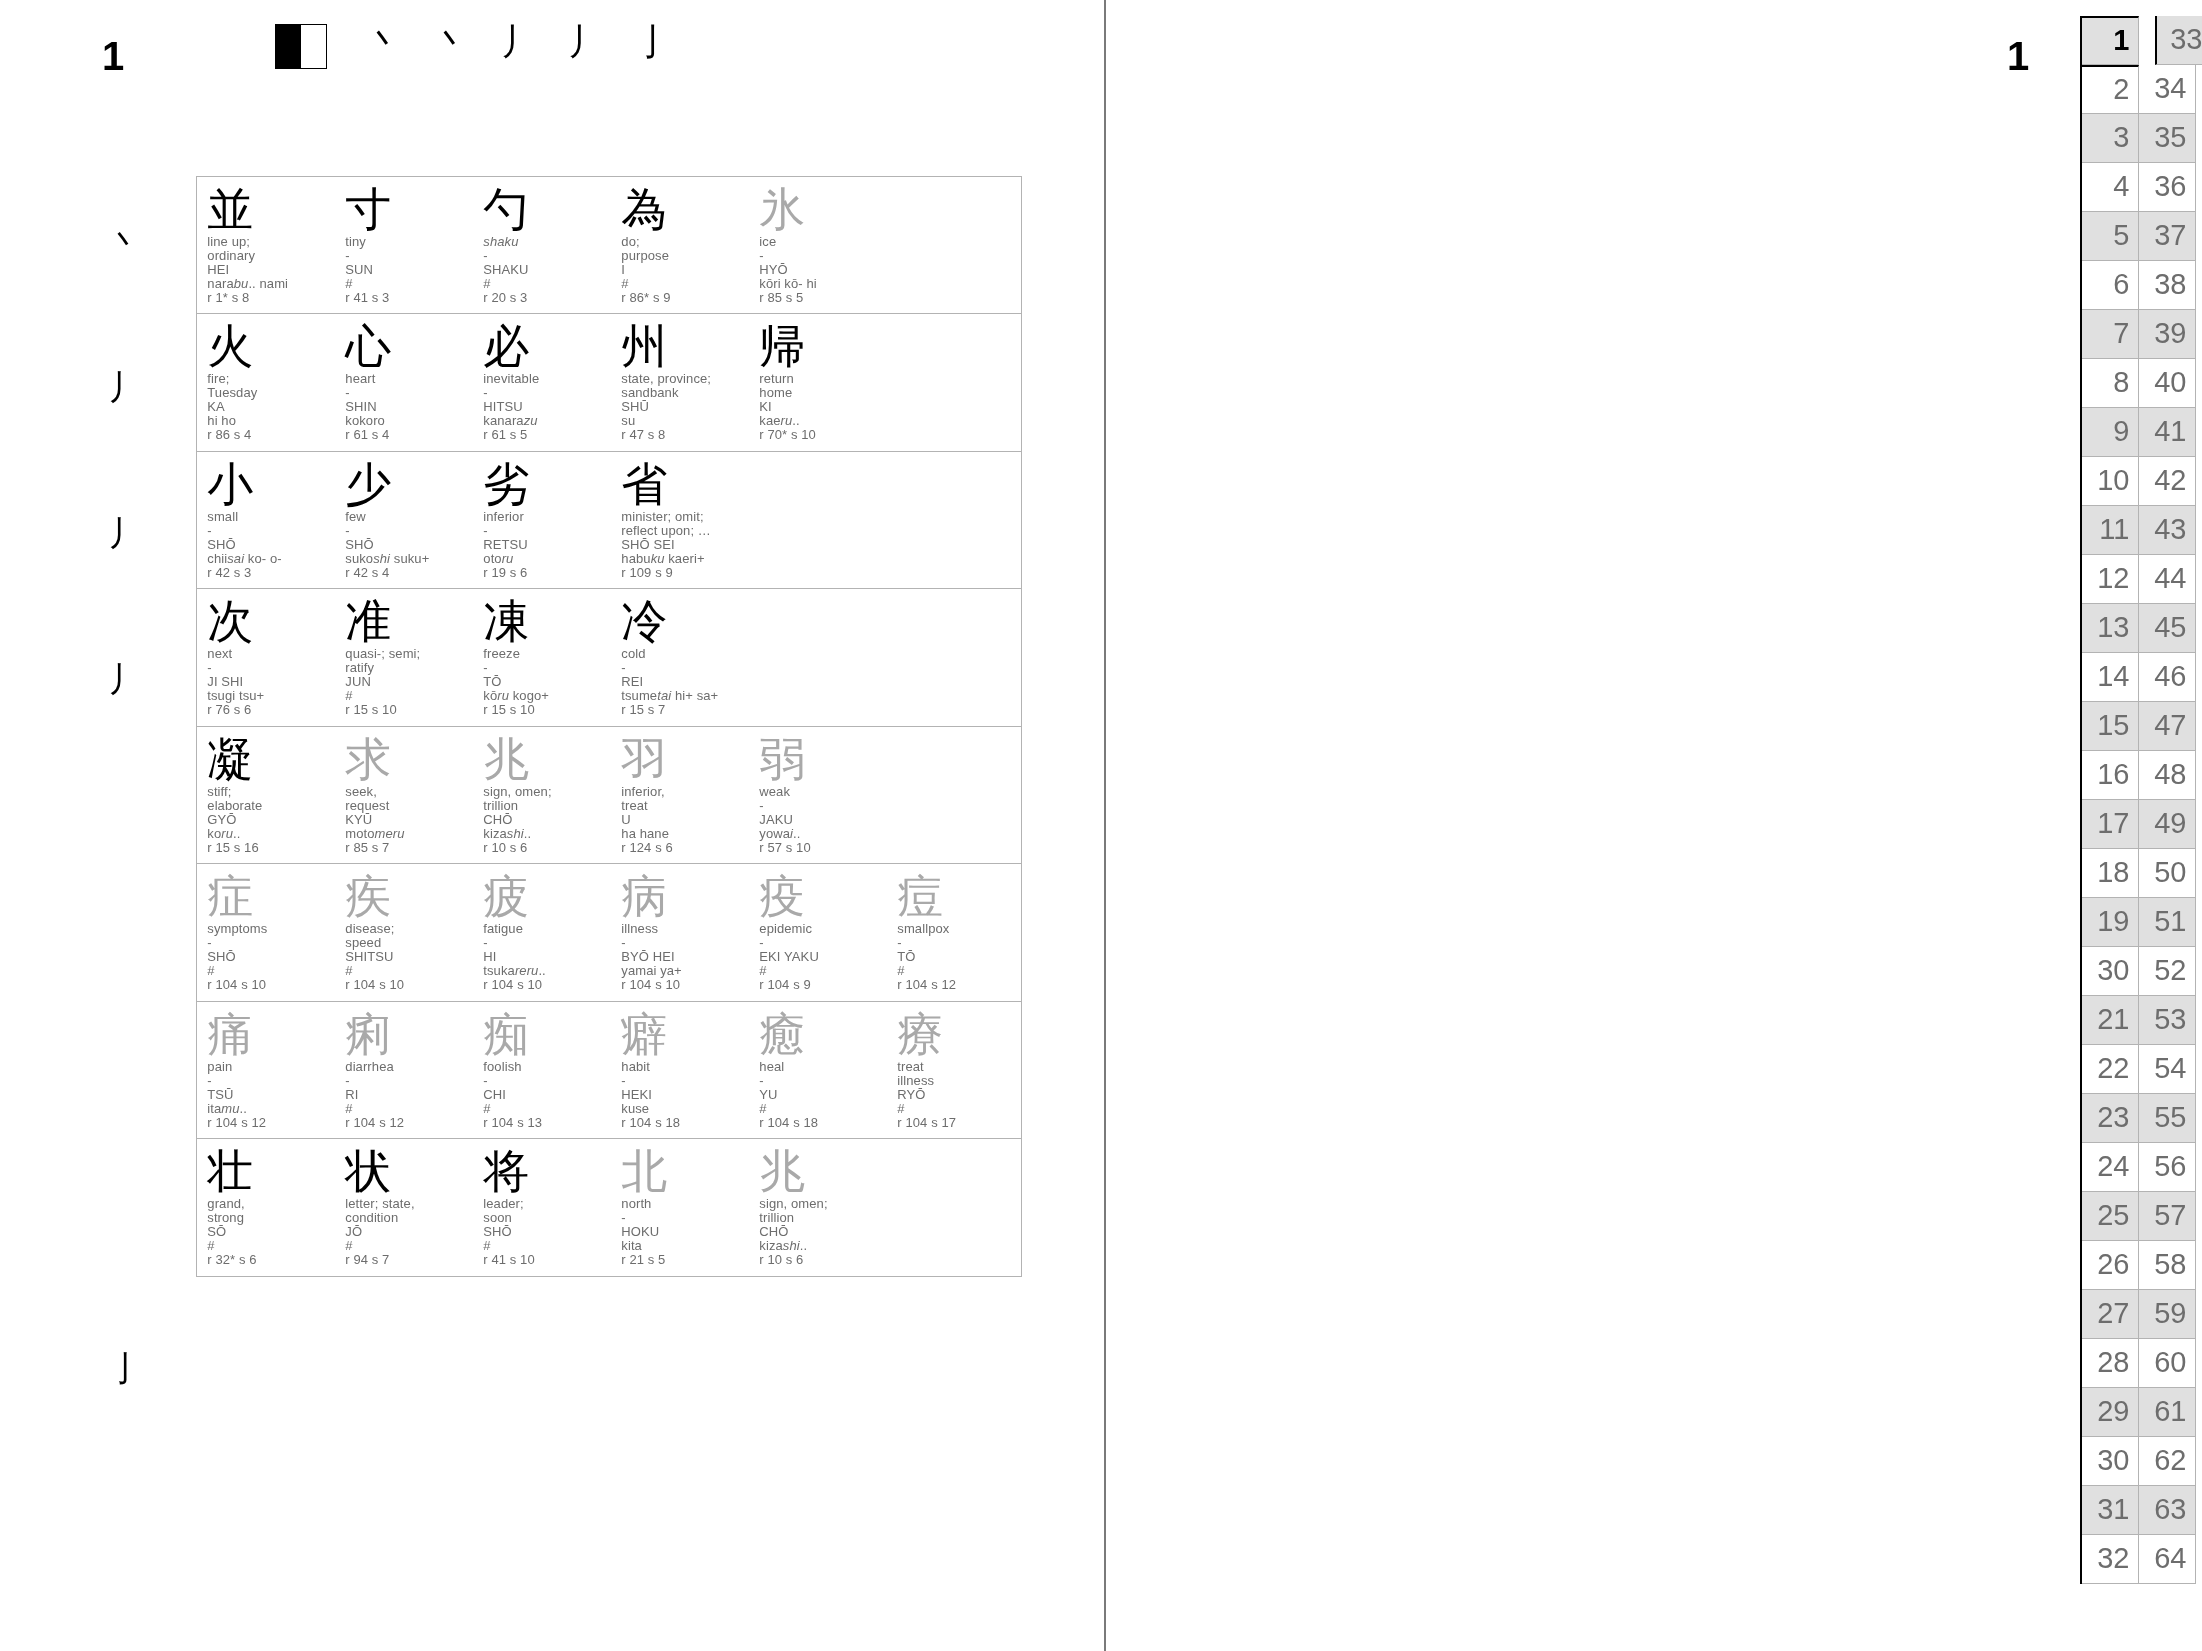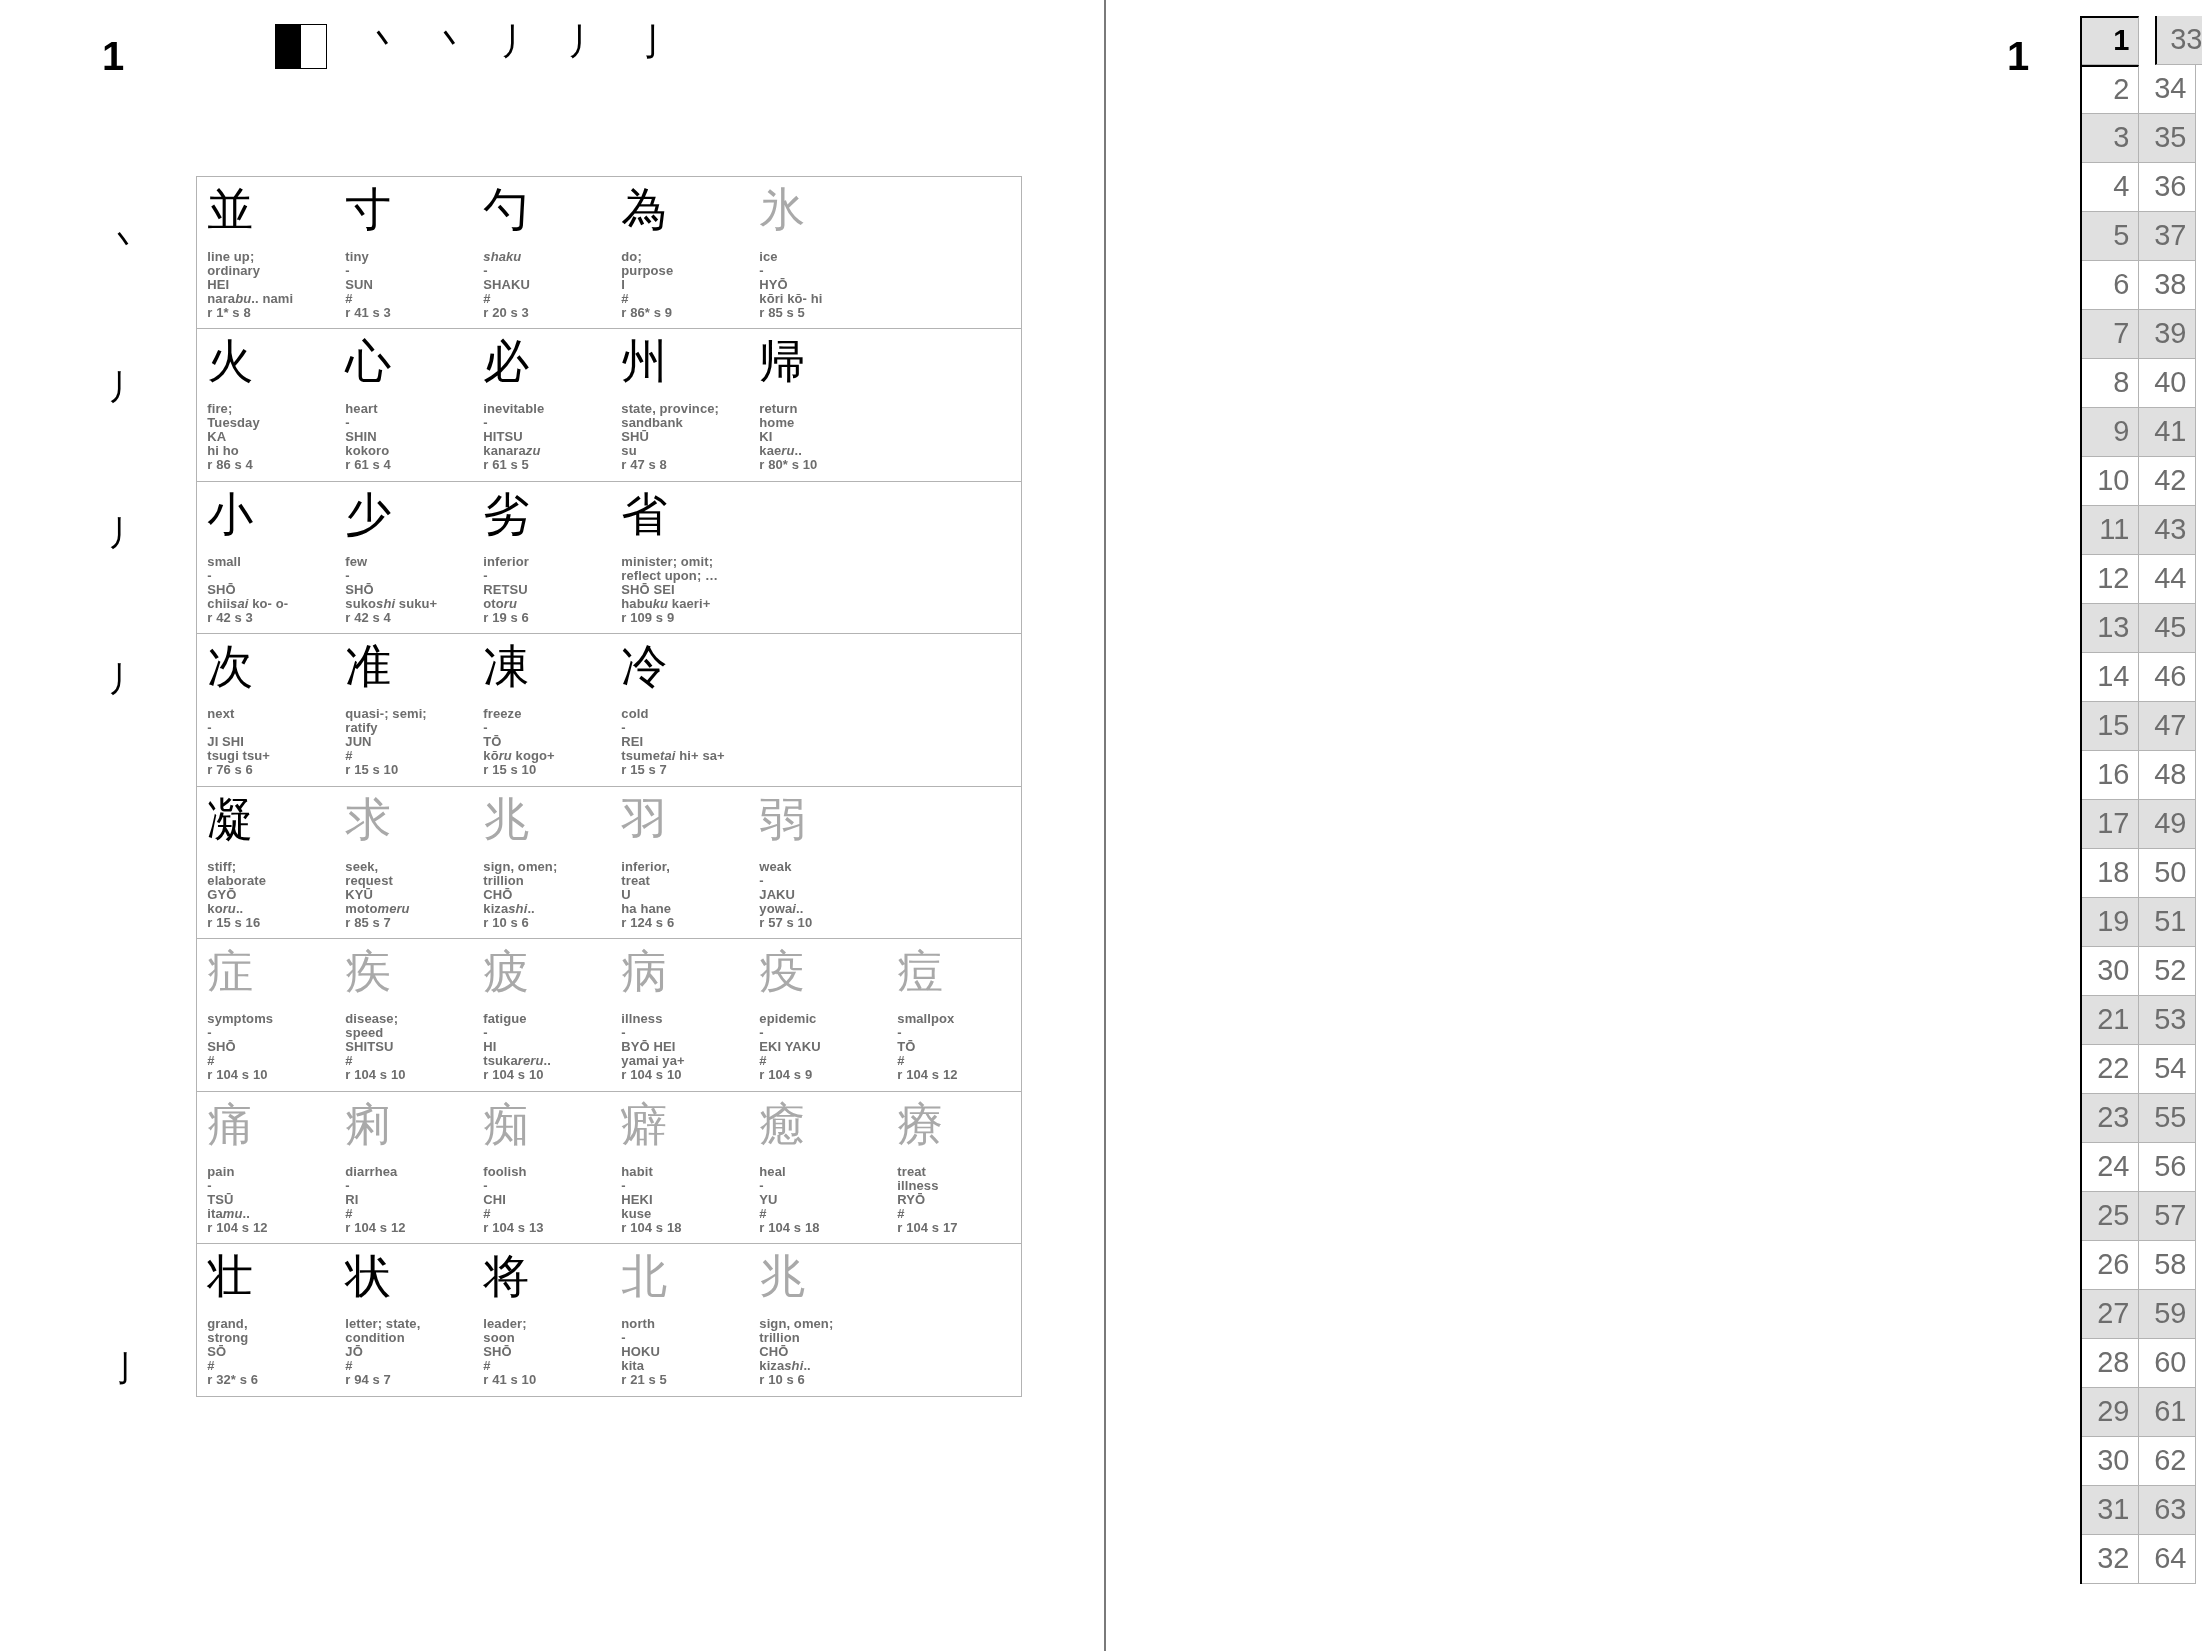--- a/index.html
+++ b/index.html
@@ -77,21 +77,21 @@
   .kcell.blank { visibility: hidden; }
 
   .kglyph {
     font-family: "DejaVu Sans", "Liberation Sans", sans-serif;
     font-size: 46px; line-height: 50px;
     color: #000; height: 50px;
     white-space: nowrap;
   }
   .kglyph.dim { color: #a9a9a9; }
 
-  .kmeta { margin-top: 16px; font-weight: bold; }
+  .kmeta { margin-top: 1px; }
   .kline {
     font-size: 13px; line-height: 14px;
     color: #6d6d6d; white-space: nowrap; letter-spacing: 0.1px;
   }
   .kline em { font-style: italic; }
 
   
   #page-index {
     position: absolute; top: 15.5px; left: 2080px;
     width: 114px;
@@ -241,21 +241,21 @@
               <div class="kline">r 47   s 8</div>
             </div>
           </div>
           <div class="kcell">
             <div class="kglyph">帰</div>
             <div class="kmeta">
               <div class="kline">return</div>
               <div class="kline">home</div>
               <div class="kline">KI</div>
               <div class="kline">kae<em>ru</em>..</div>
-              <div class="kline">r 80*   s 10</div>
+              <div class="kline">r 70*   s 10</div>
             </div>
           </div>
           <div class="kcell blank"></div>
         </div>
         <div class="krow">
           <div class="kcell">
             <div class="kglyph">小</div>
             <div class="kmeta">
               <div class="kline">small</div>
               <div class="kline">-</div>

